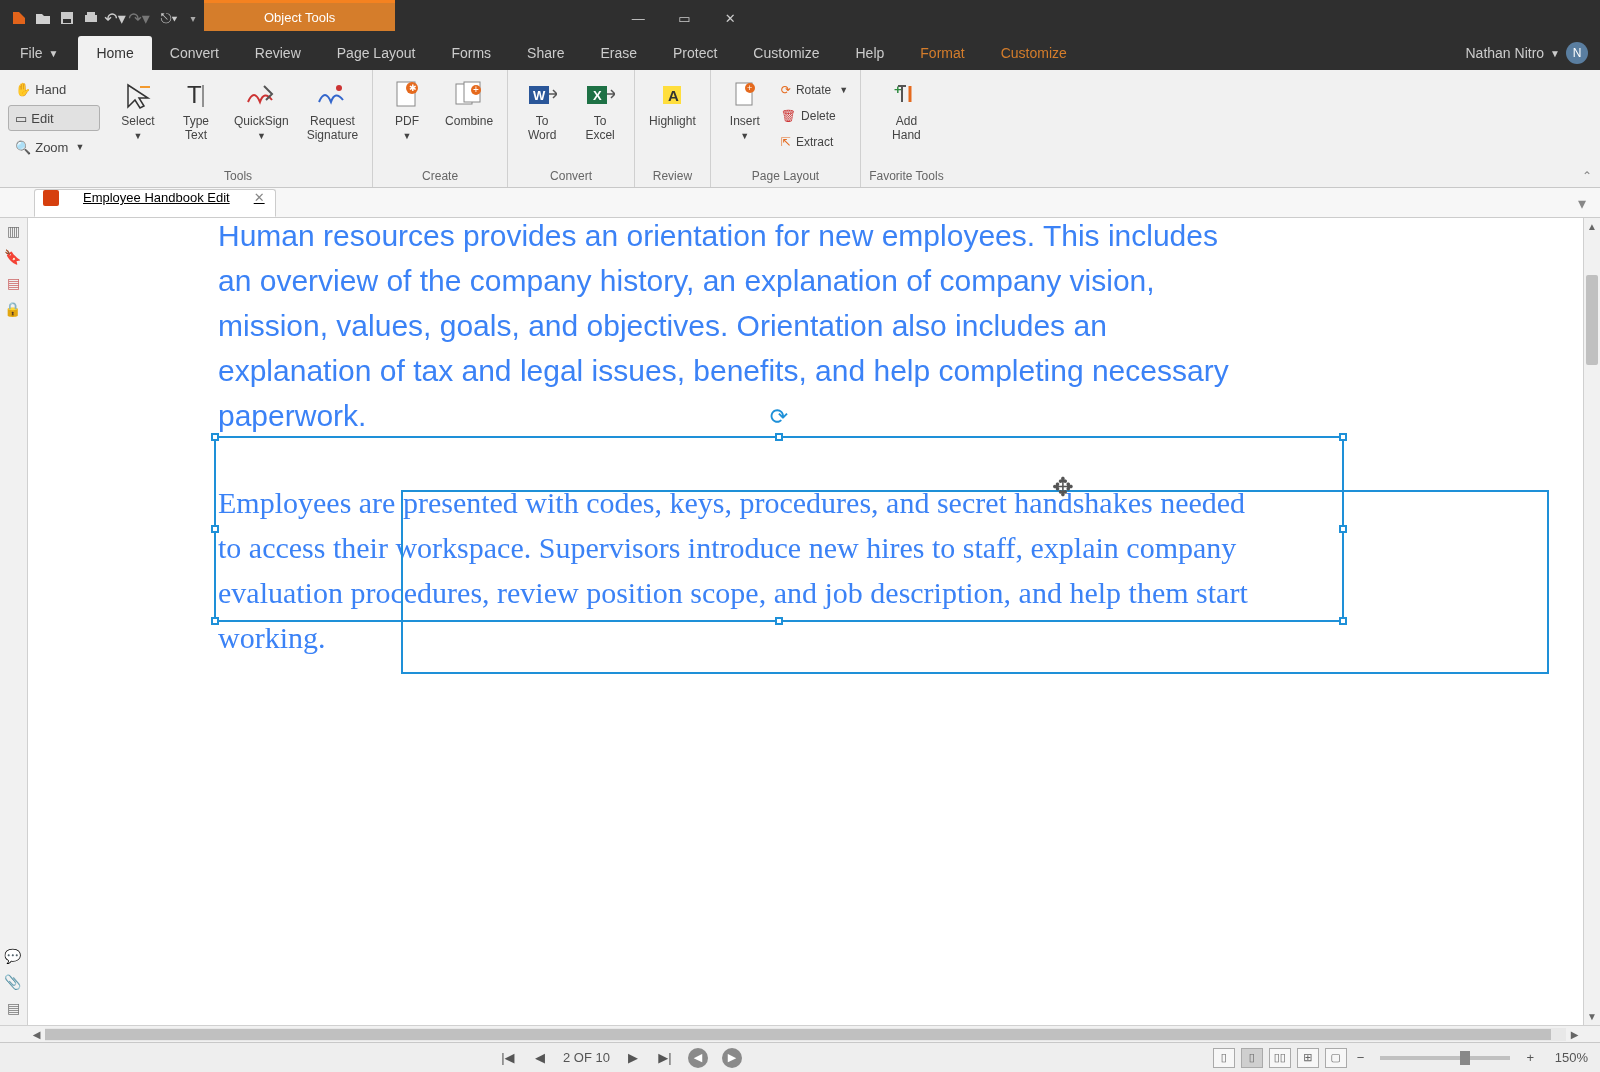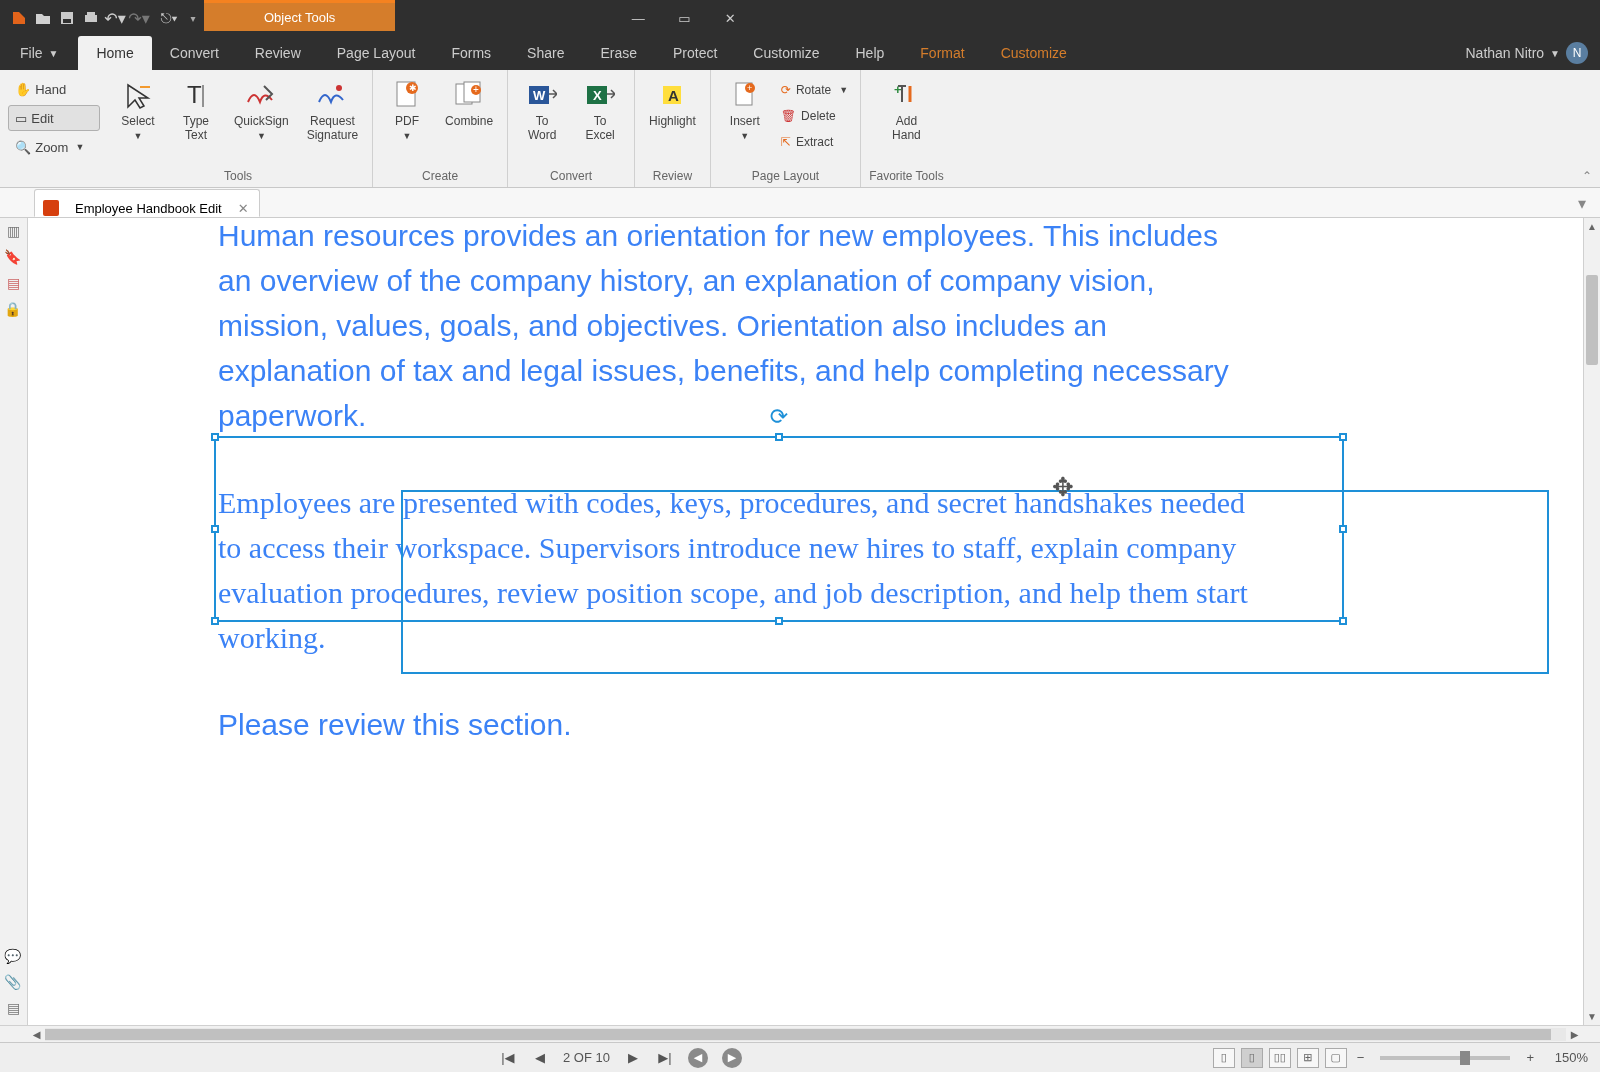--- a/index.html
+++ b/index.html
@@ -35,21 +35,21 @@
 .rib-group-label { font-size: 12px; color: #666; padding: 2px 0 4px 0; }
 .rib-btn { display: flex; flex-direction: column; align-items: center; justify-content: flex-start; padding: 4px 6px 0 6px; min-width: 52px; text-align: center; line-height: 1.15; }
 .rib-btn .big-ico { width: 34px; height: 34px; display: flex; align-items: center; justify-content: center; margin-bottom: 3px; position: relative; }
 .rib-btn .lbl { font-size: 12px; }
 .rib-small-col { display:flex; flex-direction:column; gap:2px; justify-content:flex-start; padding-top:4px;}
 .rib-small { display:flex; align-items:center; gap:5px; font-size:12px; height:24px; padding:0 4px;}
 .rib-collapse { position: absolute; right: 8px; bottom: 4px; color: #888; }
 
 
 .tabstrip { height: 30px; background: #f7f7f7; border-bottom: 1px solid #ccc; display: flex; align-items: flex-end; padding-left: 34px; position:relative;}
-.doc-tab { display: flex; align-items: flex-end; gap: 16px; background: #fff; border: 1px solid #ccc; border-bottom: 1px solid #fff; height: 28px; padding: 0 10px 0 8px; font-size: 13px; border-top-left-radius: 3px; border-top-right-radius: 3px; }
+.doc-tab { display: flex; align-items: flex-start; gap: 24px; background: #fff; border: 1px solid #ccc; border-bottom: 1px solid #fff; height: 28px; padding: 0 10px 0 8px; font-size: 13px; border-top-left-radius: 3px; border-top-right-radius: 3px; text-decoration: underline; }
 .doc-tab .ico { width: 16px; height: 16px; background: #d63f0e; border-radius: 2px; }
 .doc-tab .close { color: #888; font-size: 13px; }
 .tabstrip .newtab { position:absolute; right:14px; top:6px; color:#888;}
 
 
 .workspace { flex: 1; display: flex; min-height: 0; }
 .leftrail { width: 28px; background: #f1f1f1; border-right: 1px solid #d0d0d0; display: flex; flex-direction: column; align-items: center; padding-top: 4px; gap: 8px; position: relative;}
 .leftrail .ico { width: 18px; height: 18px; display:flex; align-items:center; justify-content:center; color:#777; font-size:14px;}
 .leftrail .bottom { position: absolute; bottom: 8px; display: flex; flex-direction: column; gap: 8px; align-items:center;}
 .page-area { flex: 1; position: relative; background: #fff; overflow: hidden; }
@@ -353,21 +353,20 @@
       <div class="ico" style="color:#e5a82e;">💬</div>
       <div class="ico" style="color:#e56a1e;">📎</div>
       <div class="ico">▤</div>
     </div>
   </div>
 
   <div class="page-area">
     <div class="page-content">
       <div class="para">Human resources provides an orientation for new employees. This includes an overview of the company history, an explanation of company vision, mission, values, goals, and objectives. Orientation also includes an explanation of tax and legal issues, benefits, and help completing necessary paperwork.</div>
       <div class="para" style="position:relative;font-family:Liberation Serif, serif;">Employees are presented with codes, keys, procedures, and secret handshakes needed to access their workspace. Supervisors introduce new hires to staff, explain company evaluation procedures, review position scope, and job description, and help them start working.</div>
-      <div class="para">Please review this section.</div>
     </div>
 
     <div class="sel-box" style="left:186px; top:218px; width:1130px; height:186px;">
       <div class="rotate-handle">⟳</div>
       <div class="sel-handle" style="left:-5px; top:-5px;"></div>
       <div class="sel-handle" style="left:50%; top:-5px; transform:translateX(-50%);"></div>
       <div class="sel-handle" style="right:-5px; top:-5px;"></div>
       <div class="sel-handle" style="left:-5px; top:50%; transform:translateY(-50%);"></div>
       <div class="sel-handle" style="right:-5px; top:50%; transform:translateY(-50%);"></div>
       <div class="sel-handle" style="left:-5px; bottom:-5px;"></div>

